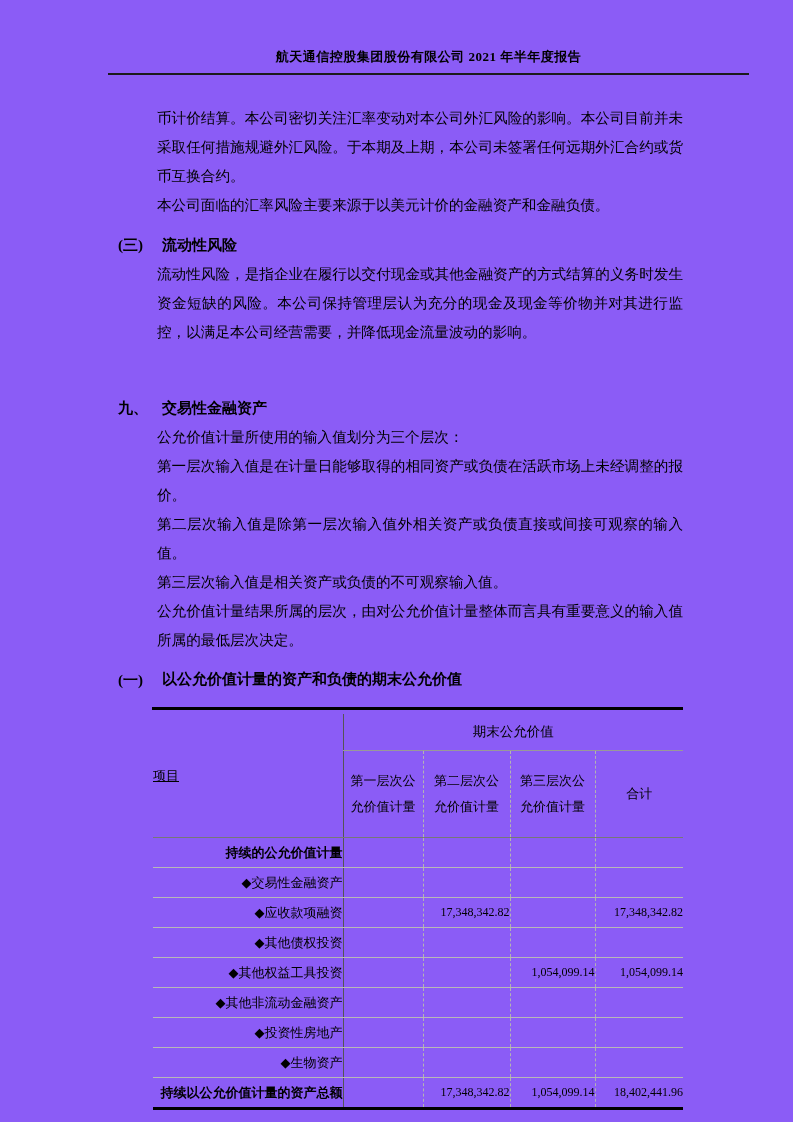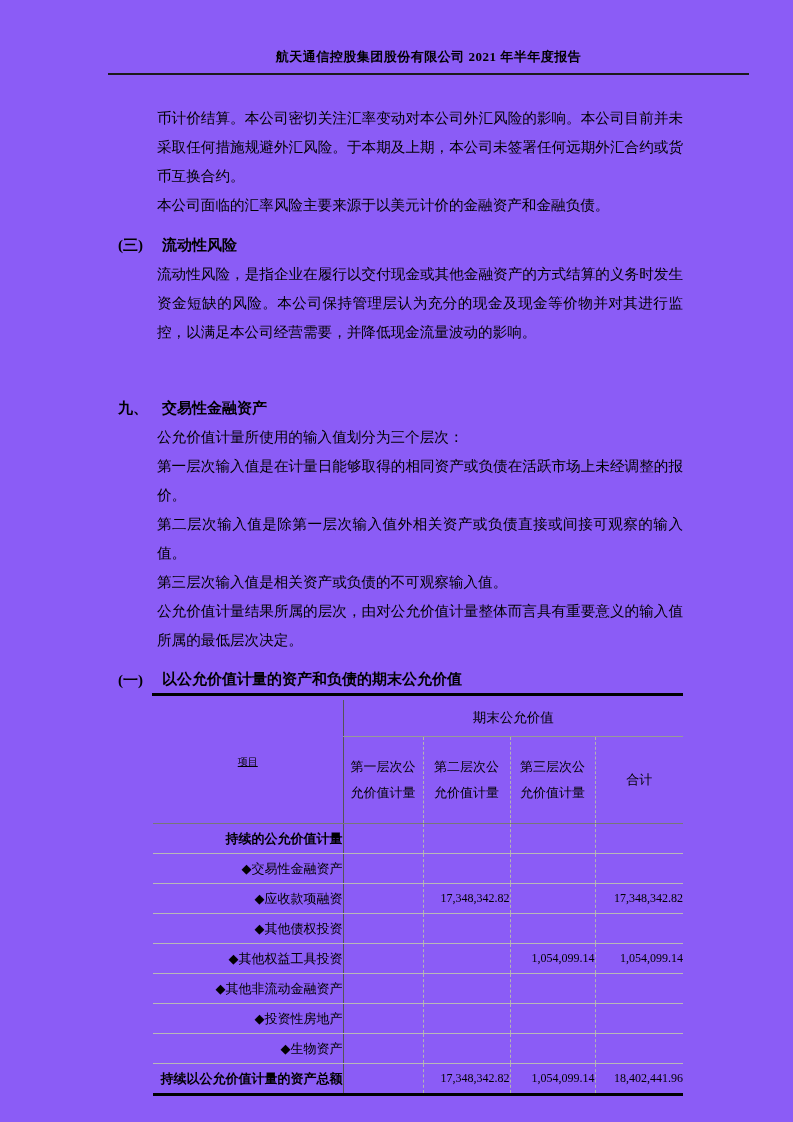--- a/index.html
+++ b/index.html
@@ -35,21 +35,21 @@
   .sec-label { flex:none; width:44px; }
   .sec-title { flex:1; }
 
   .mt-sec3  { margin-top:11px; }
   .mt-sec9  { margin-top:47px; }
   .mt-sub   { margin-top:11px; }
 
   .sub-head .sec-title {
     margin-left:-10px; padding-left:10px;
     border-bottom:3px solid #000;
-    line-height:26px; padding-bottom:1px;
+    line-height:26px; padding-bottom:15px;
   }
 
   
   table.fv {
     margin:4px 0 0 35px;
     width:530px;
     border-collapse:collapse;
     table-layout:fixed;
     font-size:13px;
   }
@@ -68,21 +68,21 @@
   tr.h1 .group-cell {
     text-align:center; font-size:13.5px;
     border-bottom:1px solid #999;
   }
   tr.h2 { height:52px; }
   tr.h2 th {
     text-align:center; line-height:26px;
     padding:17px 6px;
   }
   tr.h2 th, tr.h1 th, td.item-head { border-bottom:1px solid #777; }
-  td.item-head { text-align:center; font-size:10px;text-decoration:underline; }
+  td.item-head { text-align:left; font-size:13px;text-decoration:underline; }
 
   tr.body-row { height:26px; }
   tr.body-row td { border-bottom:1px solid #b8b8b8;text-align:right; }
   td.c-label { padding-left:10px; text-align:left; white-space:nowrap; }
   td.c-val   { padding-right:6px; text-align:right; font-size:12px; }
   tr.bold-row td.c-label { font-weight:bold; }
   tr.total-row td { border-bottom:3px solid #000; }
 
   
   .footer {

